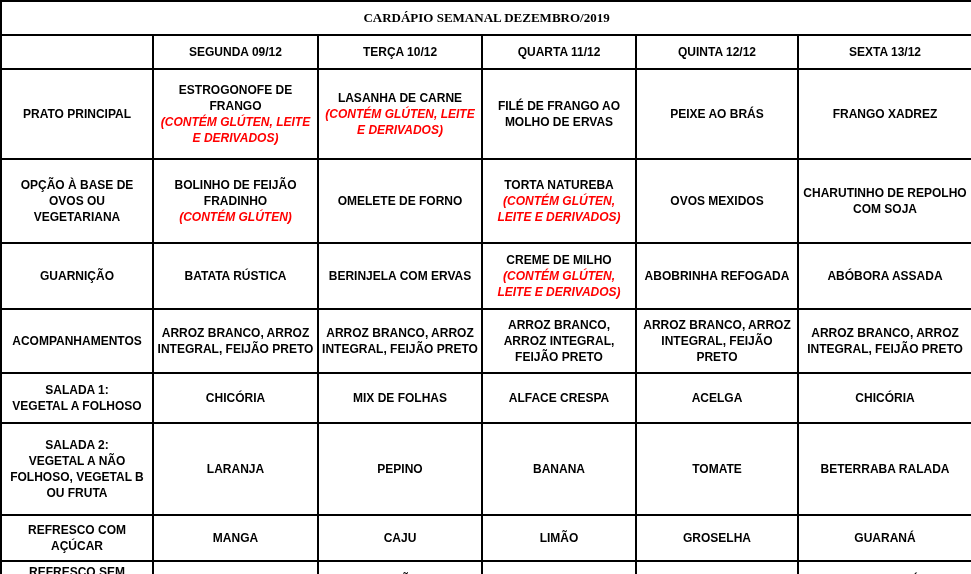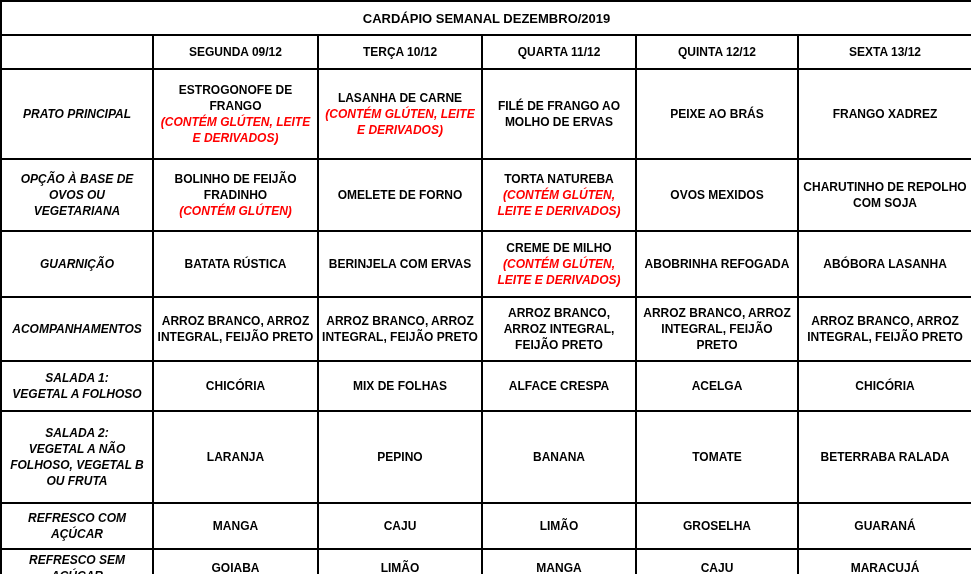--- a/index.html
+++ b/index.html
@@ -20,48 +20,48 @@
     text-align: center;
     vertical-align: middle;
     padding: 1px 3px;
     color: #000000;
     overflow: hidden;
   }
   th.title-cell {
     height: 34px;
     font-size: 13px;
     font-weight: bold;
+    font-family: Liberation Serif, serif;
   }
   th.day-header {
     height: 34px;
     font-size: 12px;
     font-weight: bold;
   }
   th.corner { background: #ffffff; }
   th.row-label {
     font-size: 12px;
     font-weight: bold;
     white-space: pre-line;
     line-height: 1.35;
-    font-style: italic;
   }
   td.menu-cell {
     font-size: 12px;
     font-weight: bold;
     line-height: 1.35;
   }
   td.menu-cell .cell-text { display: inline; }
   td.menu-cell .allergen-note {
     display: block;
     color: #ff0000;
     font-style: italic;
     font-weight: bold;
   }
   tbody tr:nth-child(1) { height: 90px; }
-  tbody tr:nth-child(2) { height: 72px; }
+  tbody tr:nth-child(2) { height: 84px; }
   tbody tr:nth-child(3) { height: 66px; }
   tbody tr:nth-child(4) { height: 64px; }
   tbody tr:nth-child(5) { height: 50px; padding-left: 8px; }
   tbody tr:nth-child(6) { height: 92px; }
   tbody tr:nth-child(7) { height: 46px; }
   tbody tr:nth-child(8) { height: 38px; }
 </style>
 </head>
 <body>
 
@@ -107,21 +107,21 @@
         <td class="menu-cell"><span class="cell-text">TORTA NATUREBA</span><span class="allergen-note">(CONTÉM GLÚTEN, LEITE E DERIVADOS)</span></td>
         <td class="menu-cell"><span class="cell-text">OVOS MEXIDOS</span></td>
         <td class="menu-cell"><span class="cell-text">CHARUTINHO DE REPOLHO COM SOJA</span></td>
       </tr>
       <tr>
         <th class="row-label">GUARNIÇÃO</th>
         <td class="menu-cell"><span class="cell-text">BATATA RÚSTICA</span></td>
         <td class="menu-cell"><span class="cell-text">BERINJELA COM ERVAS</span></td>
         <td class="menu-cell"><span class="cell-text">CREME DE MILHO</span><span class="allergen-note">(CONTÉM GLÚTEN, LEITE E DERIVADOS)</span></td>
         <td class="menu-cell"><span class="cell-text">ABOBRINHA REFOGADA</span></td>
-        <td class="menu-cell"><span class="cell-text">ABÓBORA LASANHA</span></td>
+        <td class="menu-cell"><span class="cell-text">ABÓBORA ASSADA</span></td>
       </tr>
       <tr>
         <th class="row-label">ACOMPANHAMENTOS</th>
         <td class="menu-cell"><span class="cell-text">ARROZ BRANCO, ARROZ INTEGRAL, FEIJÃO PRETO</span></td>
         <td class="menu-cell"><span class="cell-text">ARROZ BRANCO, ARROZ INTEGRAL, FEIJÃO PRETO</span></td>
         <td class="menu-cell"><span class="cell-text">ARROZ BRANCO, ARROZ INTEGRAL, FEIJÃO PRETO</span></td>
         <td class="menu-cell"><span class="cell-text">ARROZ BRANCO, ARROZ INTEGRAL, FEIJÃO PRETO</span></td>
         <td class="menu-cell"><span class="cell-text">ARROZ BRANCO, ARROZ INTEGRAL, FEIJÃO PRETO</span></td>
       </tr>
       <tr>

